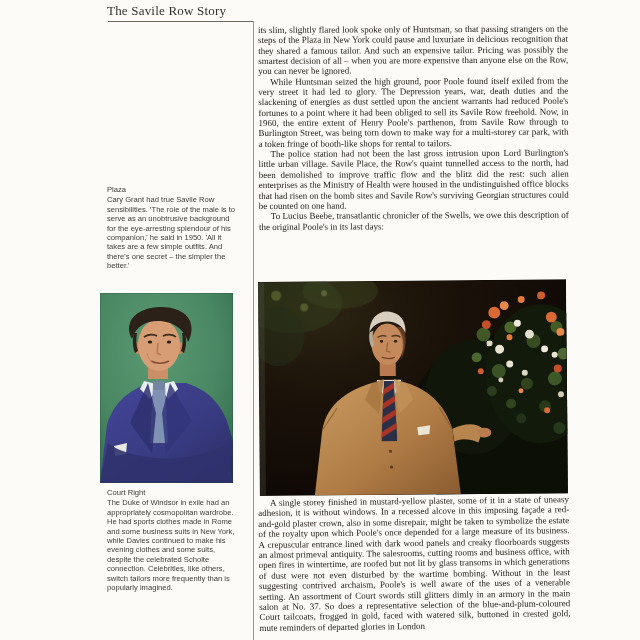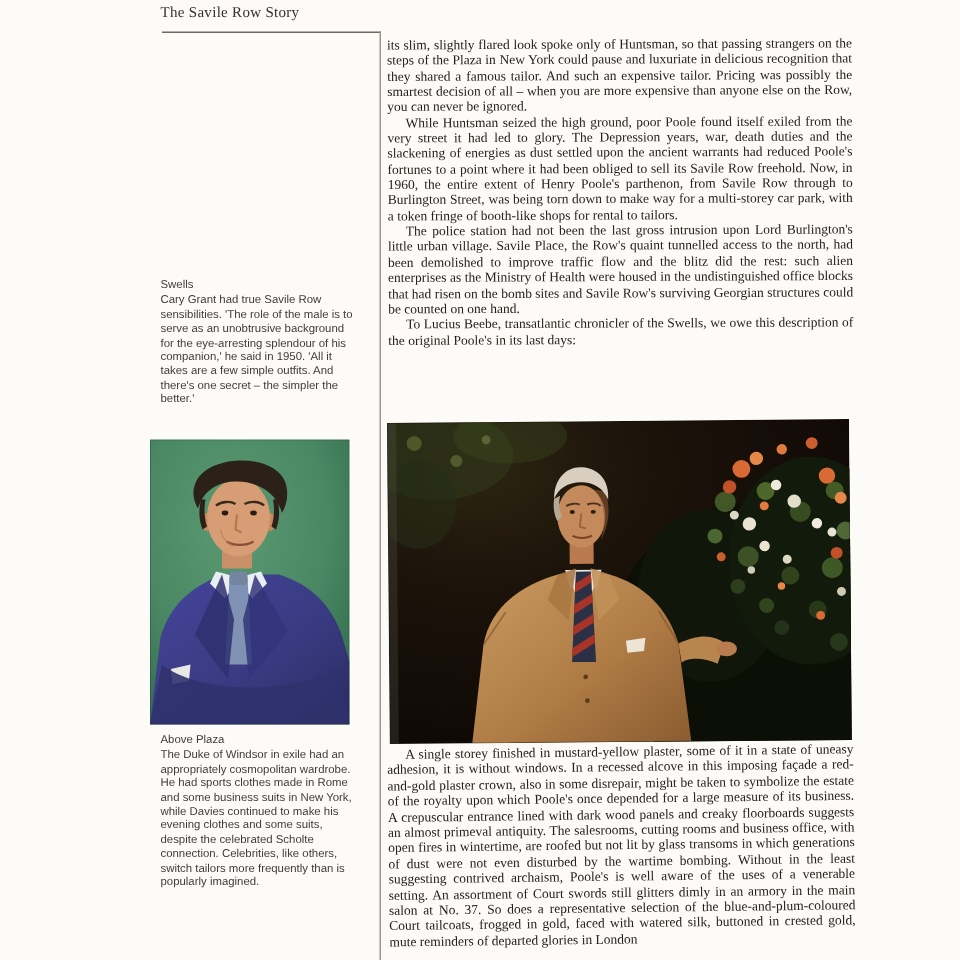--- a/index.html
+++ b/index.html
@@ -4,21 +4,21 @@
 <style>
   html,body{margin:0;padding:0;}
   body{
     width:640px;height:640px;position:relative;overflow:hidden;
     background:#fcfbf7;
     font-family:"Liberation Serif", serif;
     color:#26221e;
   }
   .abs{position:absolute;}
   #page-header{
-    left:107px;top:3px;font-size:10px;letter-spacing:.2px;color:#34312c;
+    left:107px;top:3px;font-size:13px;letter-spacing:.2px;color:#34312c;
   }
   #top-rule{left:108px;top:21px;width:146px;height:1px;background:#6e695f;}
   #column-rule{left:253px;top:21px;width:1px;height:619px;background:#9b968c;}
 
   .caption{
     font-family:"Liberation Sans", sans-serif;
     font-size:7.6px;line-height:9.4px;color:#3e3c38;width:133px;
   }
   .caption .cap-label{margin-bottom:1px;}
   #caption-below{left:107px;top:185px;}
@@ -44,21 +44,21 @@
   #quote-text p{margin:0;text-indent:12px;}
 </style>
 </head>
 <body>
 
 <div class="abs" id="page-header">The Savile Row Story</div>
 <div class="abs" id="top-rule"></div>
 <div class="abs" id="column-rule"></div>
 
 <div class="abs caption" id="caption-below">
-  <div class="cap-label">Swells</div>
+  <div class="cap-label">Plaza</div>
   <div>Cary Grant had true Savile Row sensibilities. 'The role of the male is to serve as an unobtrusive background for the eye-arresting splendour of his companion,' he said in 1950. 'All it takes are a few simple outfits. And there's one secret – the simpler the better.'</div>
 </div>
 
 <div class="abs" id="photo-cary">
   <svg viewBox="0 0 133 190" preserveAspectRatio="none">
     <defs>
       <radialGradient id="cgbg" cx="42%" cy="30%" r="85%">
         <stop offset="0%" stop-color="#5a9a72"></stop>
         <stop offset="55%" stop-color="#4a8763"></stop>
         <stop offset="100%" stop-color="#2f684b"></stop>
@@ -97,21 +97,21 @@
       <path d="M48,90 L30,130 L52,160 L56,120 Z" fill="#2e3070" opacity=".85"></path>
       <path d="M70,90 L92,128 L66,160 L62,120 Z" fill="#33357a" opacity=".85"></path>
       <polygon points="14,153 27,150 26,161 15,163" fill="#e9e9e3"></polygon>
       <path d="M8,150 C30,168 90,172 126,152 L133,190 L0,190 Z" fill="#30326e" opacity=".9"></path>
     </g>
     <rect width="133" height="190" fill="none" stroke="#1d4634" stroke-width="1" opacity=".5"></rect>
   </svg>
 </div>
 
 <div class="abs caption" id="caption-above-right">
-  <div class="cap-label">Above Plaza</div>
+  <div class="cap-label">Court Right</div>
   <div>The Duke of Windsor in exile had an appropriately cosmopolitan wardrobe. He had sports clothes made in Rome and some business suits in New York, while Davies continued to make his evening clothes and some suits, despite the celebrated Scholte connection. Celebrities, like others, switch tailors more frequently than is popularly imagined.</div>
 </div>
 
 <div class="abs" id="main-text">
   <p>its slim, slightly flared look spoke only of Huntsman, so that passing strangers on the steps of the Plaza in New York could pause and luxuriate in delicious recognition that they shared a famous tailor. And such an expensive tailor. Pricing was possibly the smartest decision of all – when you are more expensive than anyone else on the Row, you can never be ignored.</p>
   <p>While Huntsman seized the high ground, poor Poole found itself exiled from the very street it had led to glory. The Depression years, war, death duties and the slackening of energies as dust settled upon the ancient warrants had reduced Poole's fortunes to a point where it had been obliged to sell its Savile Row freehold. Now, in 1960, the entire extent of Henry Poole's parthenon, from Savile Row through to Burlington Street, was being torn down to make way for a multi-storey car park, with a token fringe of booth-like shops for rental to tailors.</p>
   <p>The police station had not been the last gross intrusion upon Lord Burlington's little urban village. Savile Place, the Row's quaint tunnelled access to the north, had been demolished to improve traffic flow and the blitz did the rest: such alien enterprises as the Ministry of Health were housed in the undistinguished office blocks that had risen on the bomb sites and Savile Row's surviving Georgian structures could be counted on one hand.</p>
   <p>To Lucius Beebe, transatlantic chronicler of the Swells, we owe this description of the original Poole's in its last days:</p>
 </div>
 

